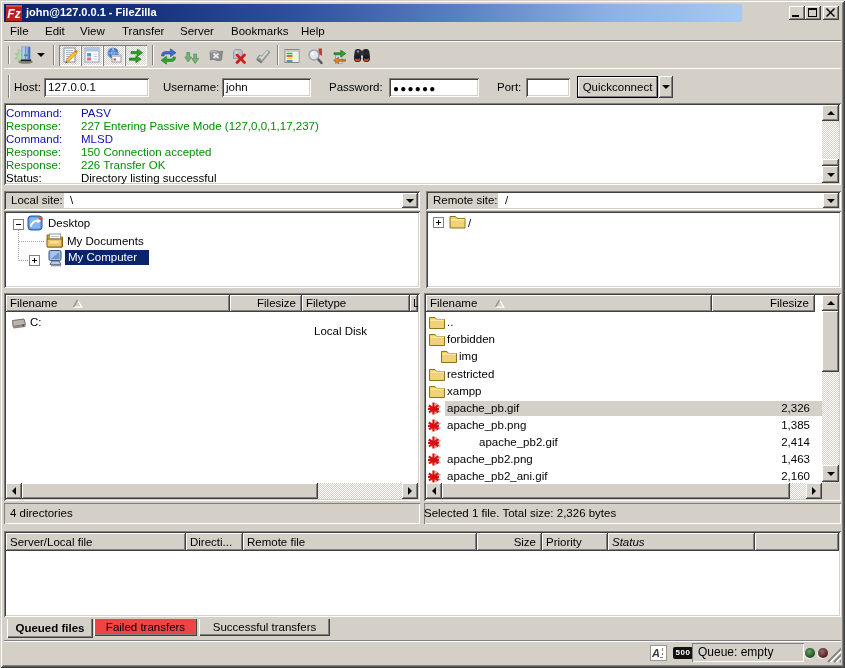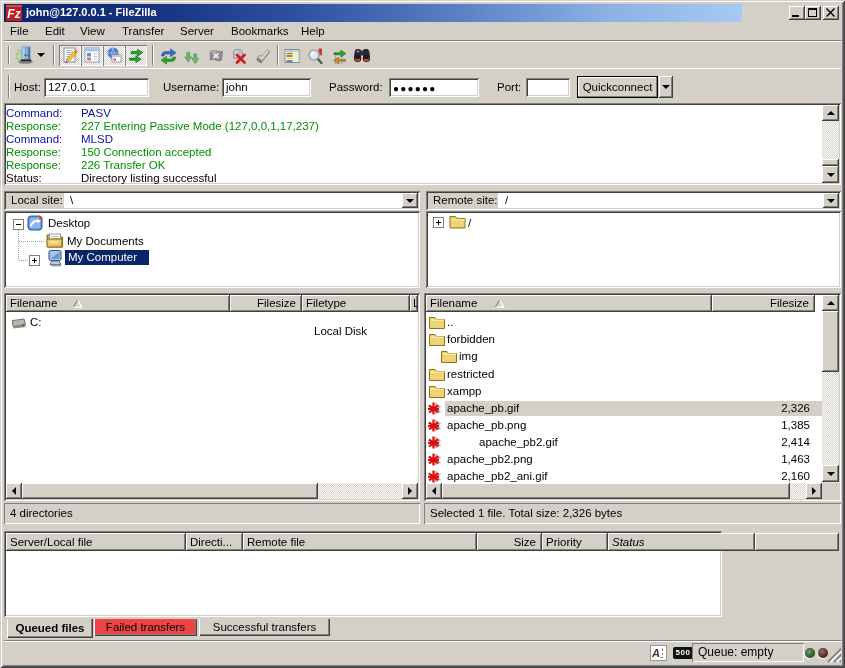--- a/index.html
+++ b/index.html
@@ -458,25 +458,25 @@
     <div class="abs sbtn" style="left:2px;top:190px;width:16px;height:16px;">
         <div class="tri-l"></div>
       </div>
     <div class="abs raised" style="left:18px;top:190px;width:348px;height:16px;box-shadow:inset -1px -1px 0 #404040, inset 1px 1px 0 #ffffff, inset -2px -2px 0 #808080, inset 2px 2px 0 #d4d0c8;"></div>
     <div class="abs sbtn" style="left:382px;top:190px;width:16px;height:16px;">
         <div class="tri-r"></div>
       </div>
     <div class="abs" style="left:398px;top:190px;width:17px;height:16px;background:#d4d0c8;"></div>
   </div>
   <div class="abs" style="left:420px;top:210px;width:417px;height:21px;background:#d4d0c8;
-       box-shadow:inset 1px 1px 0 #808080, inset -1px -1px 0 #fff;line-height:21px;padding-left:6px;">Selected 1 file. Total size: 2,326 bytes</div>
+       box-shadow:inset 1px 1px 0 #808080, inset -1px -1px 0 #fff;line-height:21px;padding-left:0;">Selected 1 file. Total size: 2,326 bytes</div>
 </div>
 
 <div class="abs" id="queue" style="left:4px;top:529px;width:837px;height:110px;">
-  <div class="abs sunken2" style="left:0;top:2px;width:718px;height:86px;background:#fff;">
+  <div class="abs sunken2" style="left:0;top:2px;width:837px;height:86px;background:#fff;">
     <div class="abs hdr" style="left:2px;top:2px;width:180px;height:18px;line-height:18px;">Server/Local file</div>
     <div class="abs hdr" style="left:182px;top:2px;width:57px;height:18px;line-height:18px;">Directi...</div>
     <div class="abs hdr" style="left:239px;top:2px;width:234px;height:18px;line-height:18px;">Remote file</div>
     <div class="abs hdr" style="left:473px;top:2px;width:65px;height:18px;line-height:18px;text-align:right;padding:0 6px 0 0;">Size</div>
     <div class="abs hdr" style="left:538px;top:2px;width:66px;height:18px;line-height:18px;">Priority</div>
     <div class="abs hdr" style="left:604px;top:2px;width:147px;height:18px;line-height:18px;font-style:italic;">Status</div>
     <div class="abs hdr" style="left:751px;top:2px;width:84px;height:18px;line-height:18px;"></div>
   </div>
 
   <div class="abs" style="left:3px;top:90px;width:86px;height:19px;background:#d4d0c8;font-weight:bold;text-align:center;line-height:18px;

